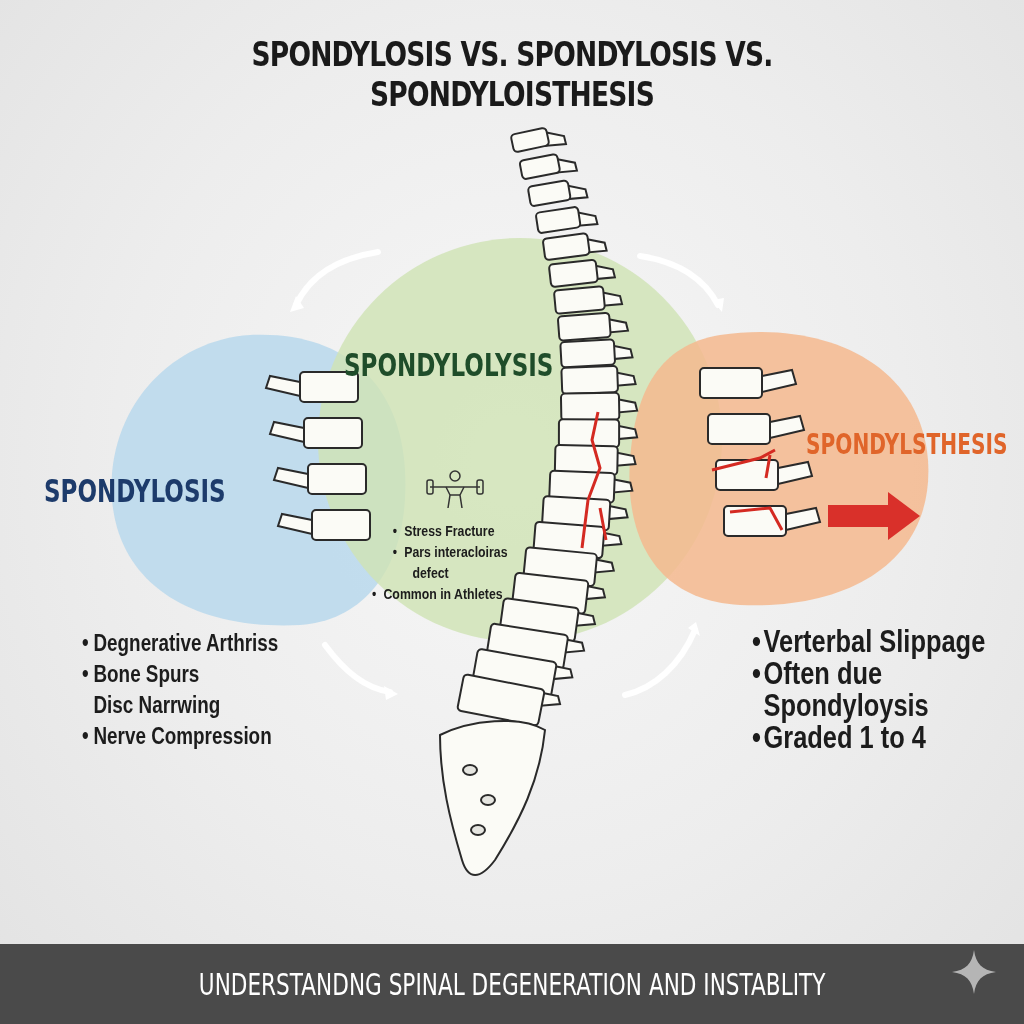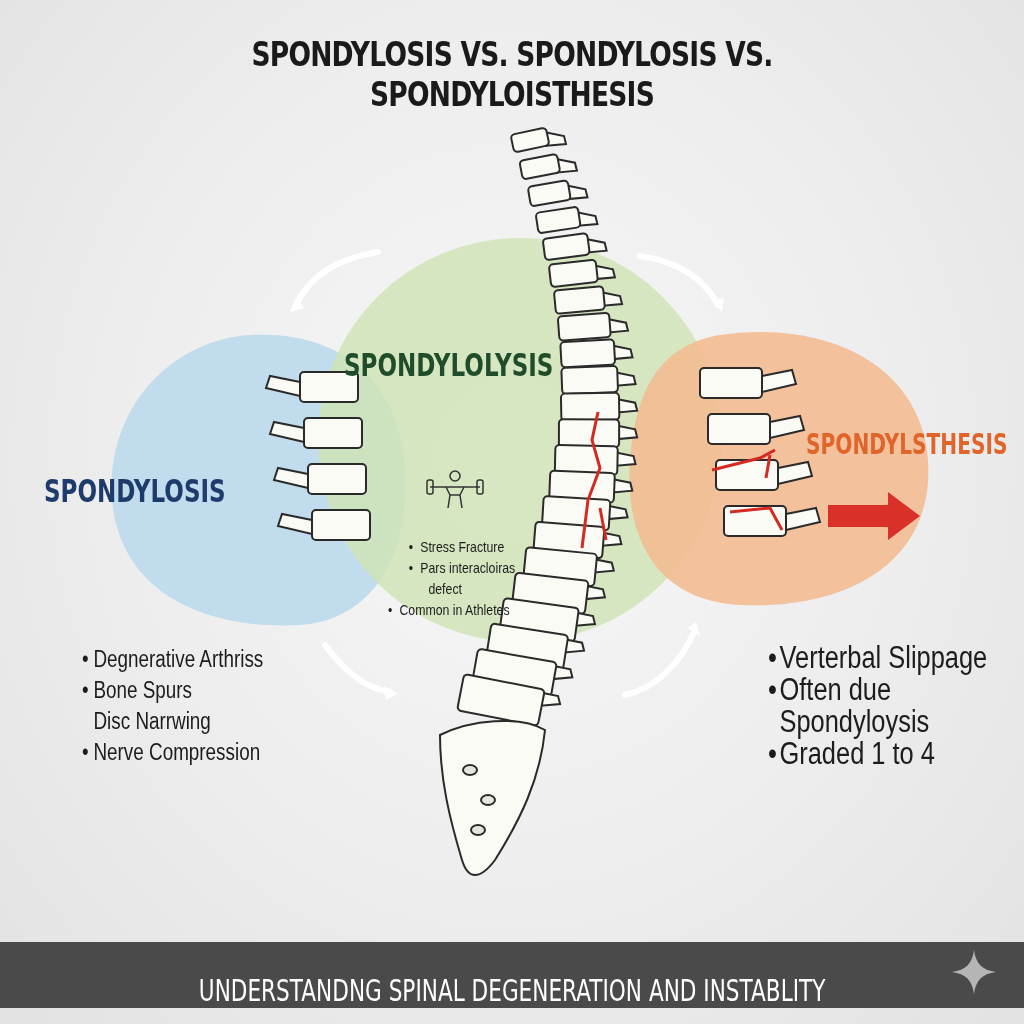--- a/index.html
+++ b/index.html
@@ -15,34 +15,34 @@
     transform: scaleX(0.78); transform-origin: center;
   }
   svg.stage { position: absolute; left: 0; top: 0; }
   .label {
     position: absolute; font-family: "DejaVu Sans", sans-serif; font-weight: bold;
     transform: scaleX(0.72); transform-origin: left center; white-space: nowrap;
   }
   .lbl-blue { left: 44px; top: 472px; font-size: 32px; color: #1d3b6b; }
   .lbl-green { left: 344px; top: 346px; font-size: 32px; color: #1f4d2a; }
   .lbl-orange { left: 806px; top: 428px; font-size: 28px; color: #e0652a; }
-  ul.bullets { position: absolute; margin: 16px; padding: 0; list-style: none; }
+  ul.bullets { position: absolute; margin: 0; padding: 0; list-style: none; font-weight: bold; }
   ul.bullets li {
     font-family: "Liberation Sans", sans-serif; color: #1c1c1c; white-space: nowrap;
     transform: scaleX(0.82); transform-origin: left center;
   }
   ul.bullets li .dot { display: inline-block; width: 14px; }
   ul.bullets li.cont { padding-left: 14px; }
-  .left-list { left: 66px; top: 628px; font-size: 23px; line-height: 31px; }
+  .left-list { left: 82px; top: 628px; font-size: 23px; line-height: 31px; }
   .right-list { left: 752px; top: 626px; font-size: 31px; line-height: 32px; }
   .mid-list { left: 378px; top: 520px; font-size: 15px; line-height: 21px; }
   .mid-list li { text-align: left; }
   .footer {
-    position: absolute; left: 0; right: 0; bottom: 16px; height: 66px; background: #4a4a4a;
-    display: flex; align-items: flex-end; justify-content: center;
+    position: absolute; left: 0; right: 0; bottom: 0; height: 80px; background: #4a4a4a;
+    display: flex; align-items: center; justify-content: center;
   }
   .footer-text {
     color: #ffffff; font-family: "DejaVu Sans", sans-serif; font-size: 30px;
     transform: scaleX(0.72); letter-spacing: 0px; white-space: nowrap;
   }
   .sparkle { position: absolute; right: 28px; bottom: 30px; }
 </style>
 </head>
 <body>
 

